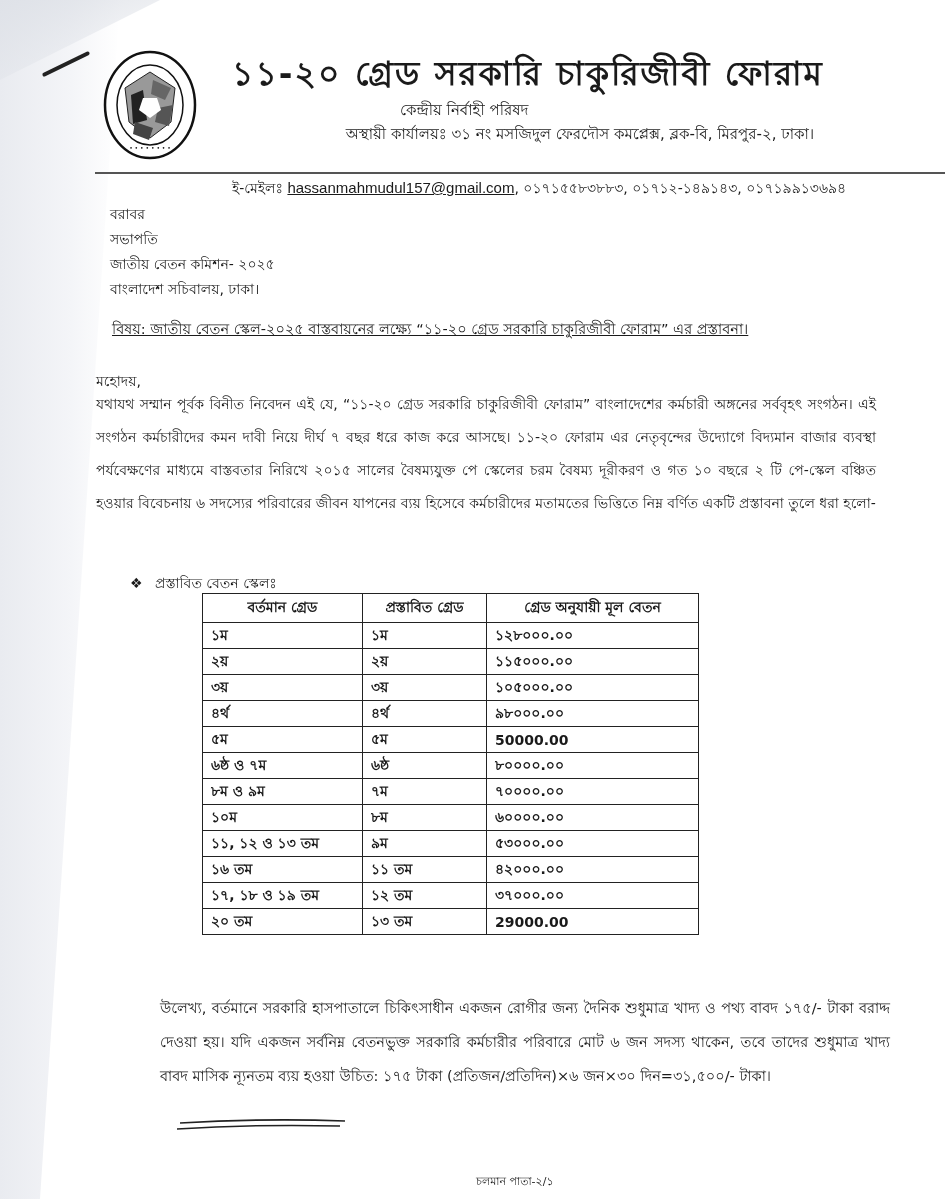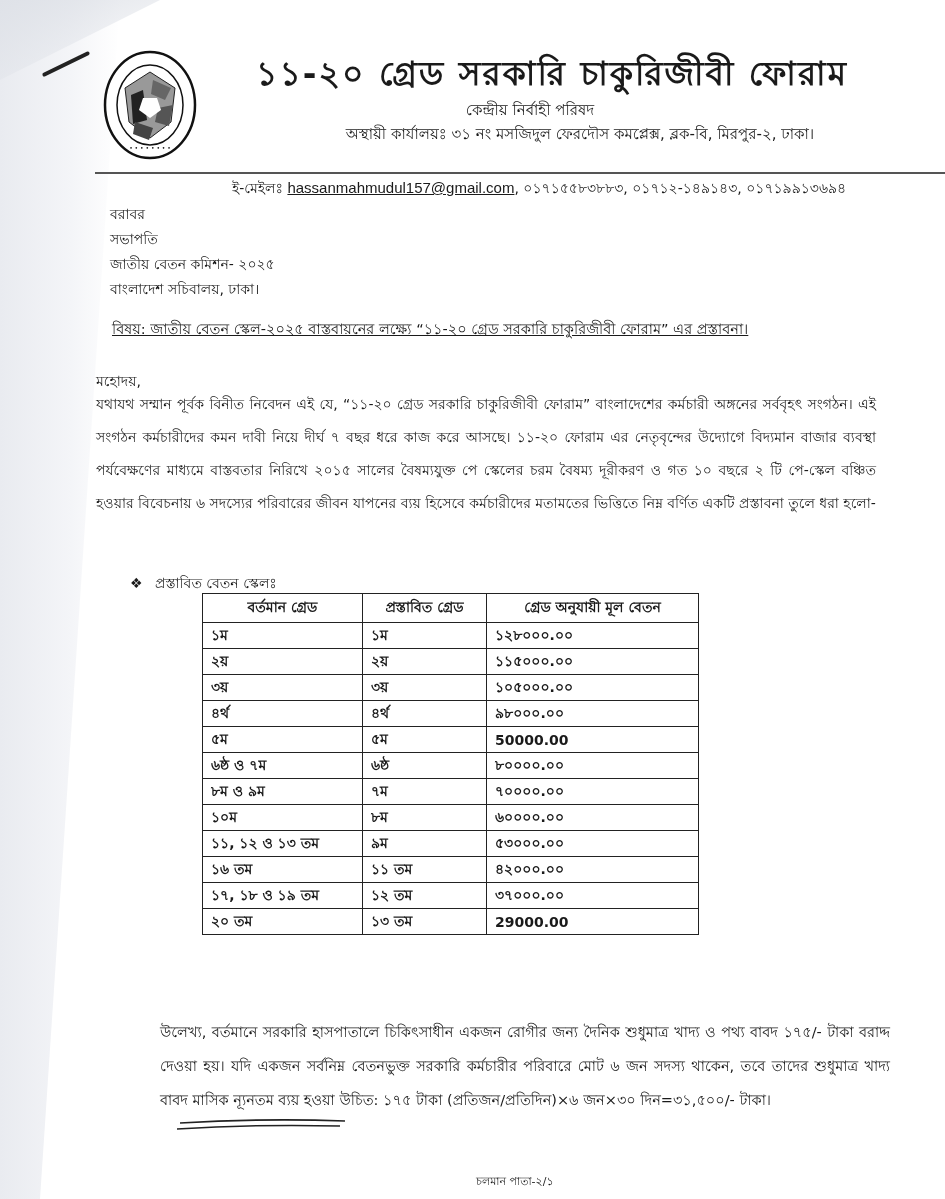--- a/index.html
+++ b/index.html
@@ -21,24 +21,24 @@
   }
   .pen-mark {
     position: absolute; left: 40px; top: 62px; width: 52px; height: 4px;
     background: #222; border-radius: 2px; transform: rotate(-26deg);
   }
   .logo {
     position: absolute; left: 103px; top: 50px; width: 94px; height: 110px;
   }
   .header-title {
     position: absolute; left: 232px; top: 48px; width: 640px;
-    text-align: center; font-size: 33px; font-weight: bold; letter-spacing: 2px;
+    text-align: left; font-size: 33px; font-weight: bold; letter-spacing: 2px;
   }
   .header-sub {
-    position: absolute; left: 400px; top: 98px; width: 260px; text-align: center;
+    position: absolute; left: 400px; top: 98px; width: 260px; 
     font-size: 15px;
   }
   .header-addr {
     position: absolute; left: 270px; top: 122px; width: 620px; text-align: center;
     font-size: 15px;
   }
   .header-contact {
     position: absolute; left: 232px; top: 145px; width: 700px;
     font-size: 14px; font-weight: normal; white-space: nowrap; margin-top: 32px;
   }
@@ -65,21 +65,21 @@
   table.scale {
     position: absolute; left: 202px; top: 593px; width: 497px; border-collapse: collapse;
     font-size: 14px;
   }
   table.scale th, table.scale td {
     border: 1.5px solid #222; padding: 0 8px; height: 25px; text-align: left; font-weight: bold;
   }
   table.scale th { text-align: center; font-weight: bold; height: 28px; }
   table.scale col.c1 { width: 160px; } table.scale col.c2 { width: 124px; }
   .note-para {
-    position: absolute; left: 160px; top: 1015px; width: 730px; font-size: 14.5px; line-height: 34px;
+    position: absolute; left: 160px; top: 991px; width: 730px; font-size: 14.5px; line-height: 34px;
     text-align: justify;
   }
   .underline-scribble {
     position: absolute; left: 175px; top: 1118px; width: 175px; height: 14px;
   }
   .footer {
     position: absolute; left: 476px; top: 1173px; font-size: 11px;
   }
 </style>
 </head>

